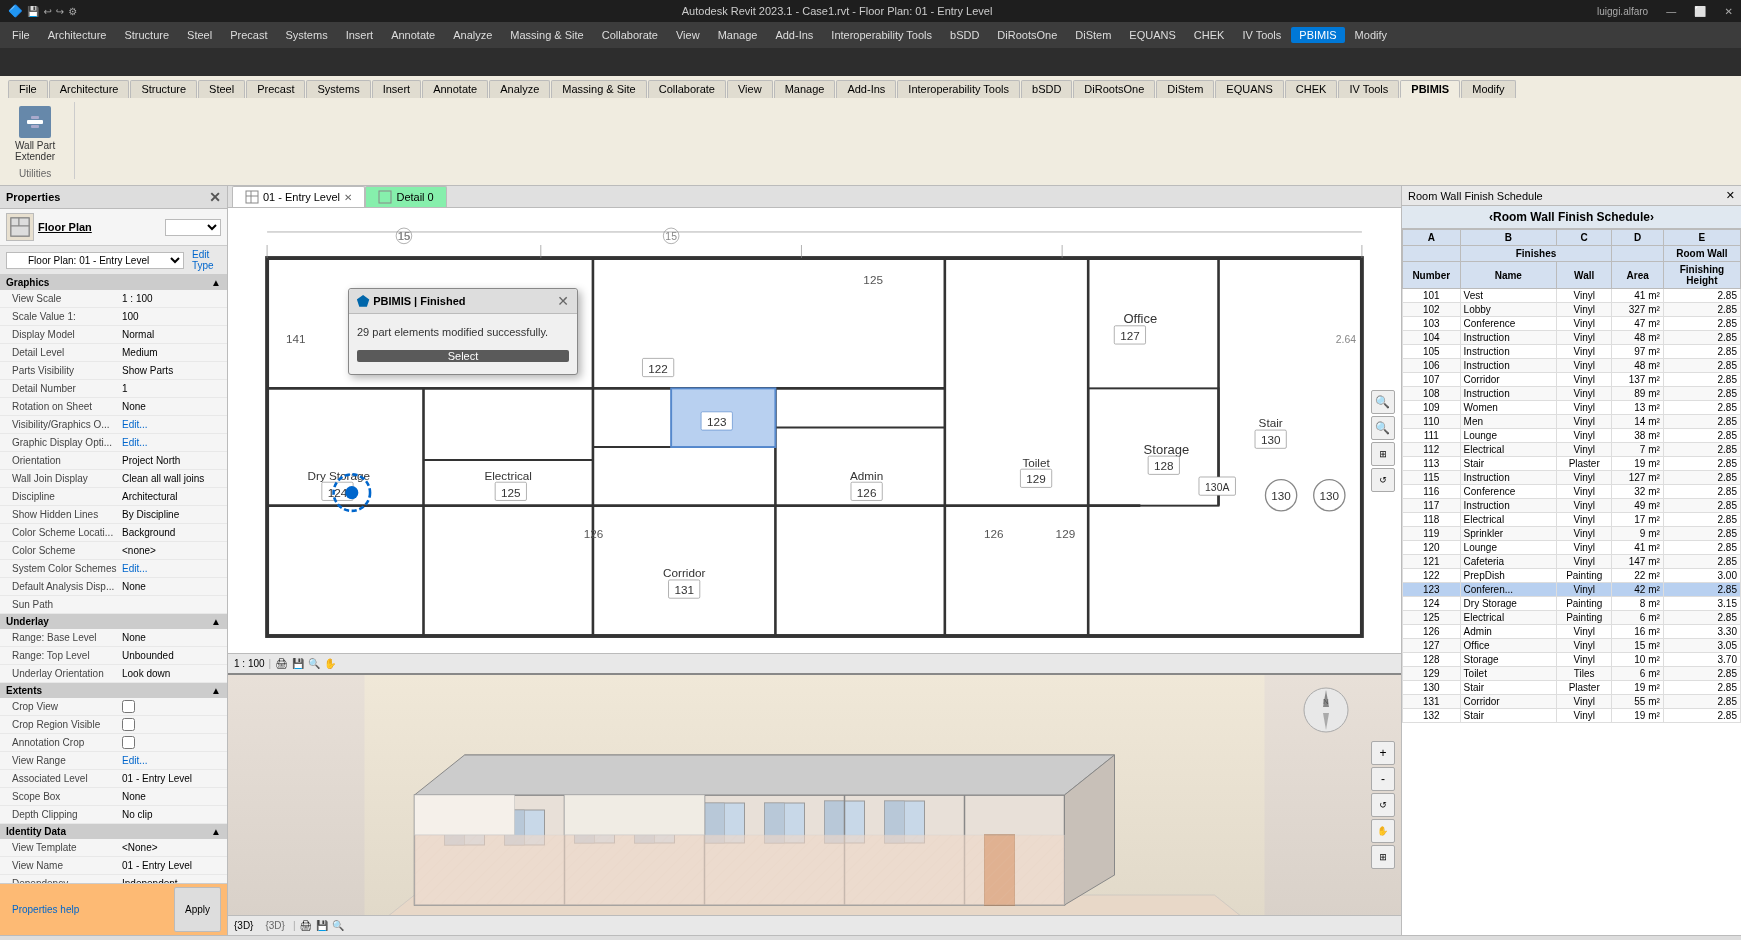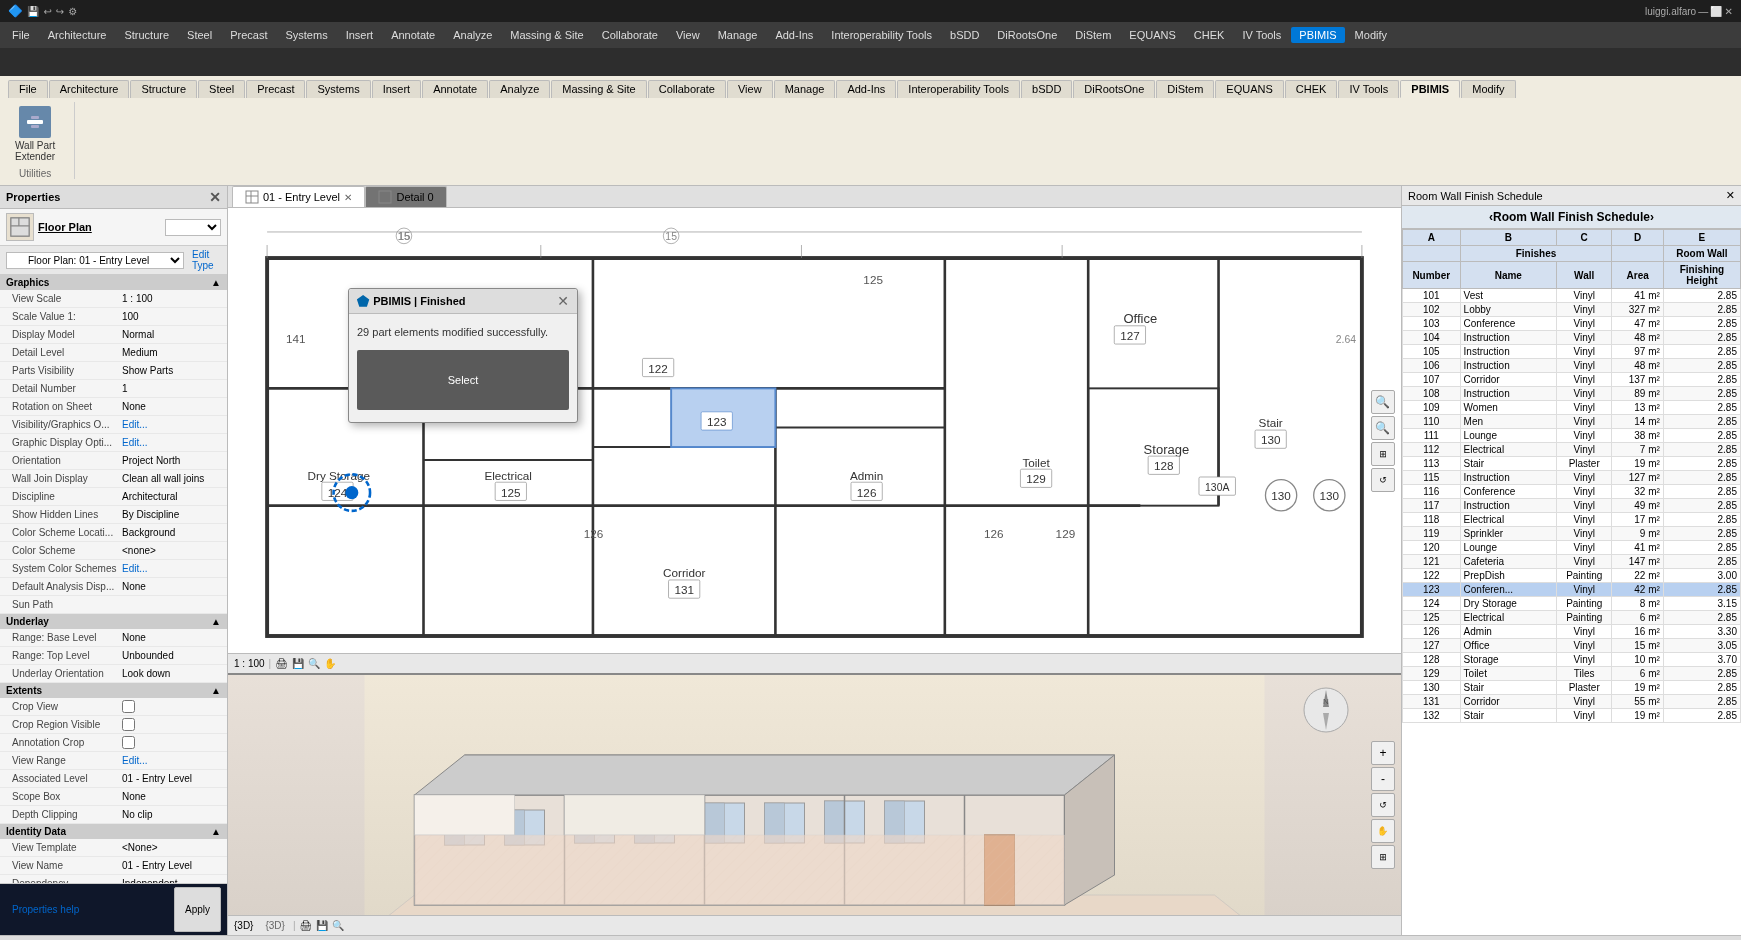--- a/index.html
+++ b/index.html
@@ -179,21 +179,21 @@
     #view-tabs {
       background: #e0e0e0;
       display: flex;
       border-bottom: 1px solid #bbb;
       align-items: flex-end;
       padding-left: 4px;
     }
     .view-tab {
       padding: 3px 12px;
       font-size: 11px;
-      background: #737373;
+      background: #86efac;
       border: 1px solid #bbb;
       border-bottom: none;
       cursor: pointer;
       border-radius: 2px 2px 0 0;
       display: flex;
       align-items: center;
       gap: 4px;
     }
     .view-tab.active { background: #fff; }
     .view-tab .close-x { font-size: 10px; color: #666; cursor: pointer; }
@@ -252,21 +252,21 @@
     }
     .pbimis-title { font-size: 11px; font-weight: bold; display: flex; align-items: center; gap: 4px; }
     .pbimis-close { cursor: pointer; font-size: 14px; color: #666; }
     #pbimis-body { padding: 12px 8px; }
     .pbimis-msg { font-size: 11px; color: #333; margin-bottom: 12px; }
     .pbimis-select-btn {
       width: 100%;
       background: #5a5a5a;
       color: white;
       border: none;
-      padding: 24px;
+      padding: 0;
       font-size: 11px;
       cursor: pointer;
       border-radius: 2px;
     }
 
     
     #schedule-panel {
       width: 340px;
       background: #fff;
       border-left: 1px solid #bbb;
@@ -378,21 +378,22 @@
 <body>
 
 <div id="title-bar">
   <div style="display:flex;align-items:center;gap:4px;">
     <span style="color:#888;font-size:12px;">🔷</span>
     <span style="font-size:10px;color:#aaa;">💾</span>
     <span style="font-size:10px;color:#aaa;">↩</span>
     <span style="font-size:10px;color:#aaa;">↪</span>
     <span style="font-size:10px;color:#aaa;">⚙</span>
   </div>
-  <div style="display:flex;align-items:center;gap:2px;">
+  <div class="title-text">Autodesk Revit 2023.1 - Case1.rvt - Floor Plan: 01 - Entry Level</div>
+  <div style="display:flex;align-items:center;gap:18px;">
     <span style="font-size:10px;color:#aaa;">luiggi.alfaro</span>
     <span style="font-size:10px;color:#aaa;">—</span>
     <span style="font-size:10px;color:#aaa;">⬜</span>
     <span style="font-size:10px;color:#aaa;">✕</span>
   </div>
 </div>
 
 <div id="menu-bar">
 <span class="menu-item">File</span>
     <span class="menu-item">Architecture</span>
@@ -651,21 +652,21 @@
         <span class="prop-label">Title on Sheet</span>
         <span class="prop-value"></span>
       </div>
       <div class="prop-row">
         <span class="prop-label">Sheet Number</span>
         <span class="prop-value">A1</span>
       </div>
 
     </div>
 
-    <div style="display:flex;justify-content:space-between;align-items:center;border-top:1px solid #ccc;background:#0f172a;padding:3px 6px;gap:31px;">
+    <div style="display:flex;justify-content:space-between;align-items:center;border-top:1px solid #ccc;background:#fdba74;padding:3px 6px;gap:31px;">
       <span class="help-link">Properties help</span>
       <button class="apply-btn">Apply</button>
     </div>
   </div>
 
   <div id="center-content">
 
     <div id="view-tabs">
       <div class="view-tab active">
         <svg width="14" height="14" viewBox="0 0 14 14">

